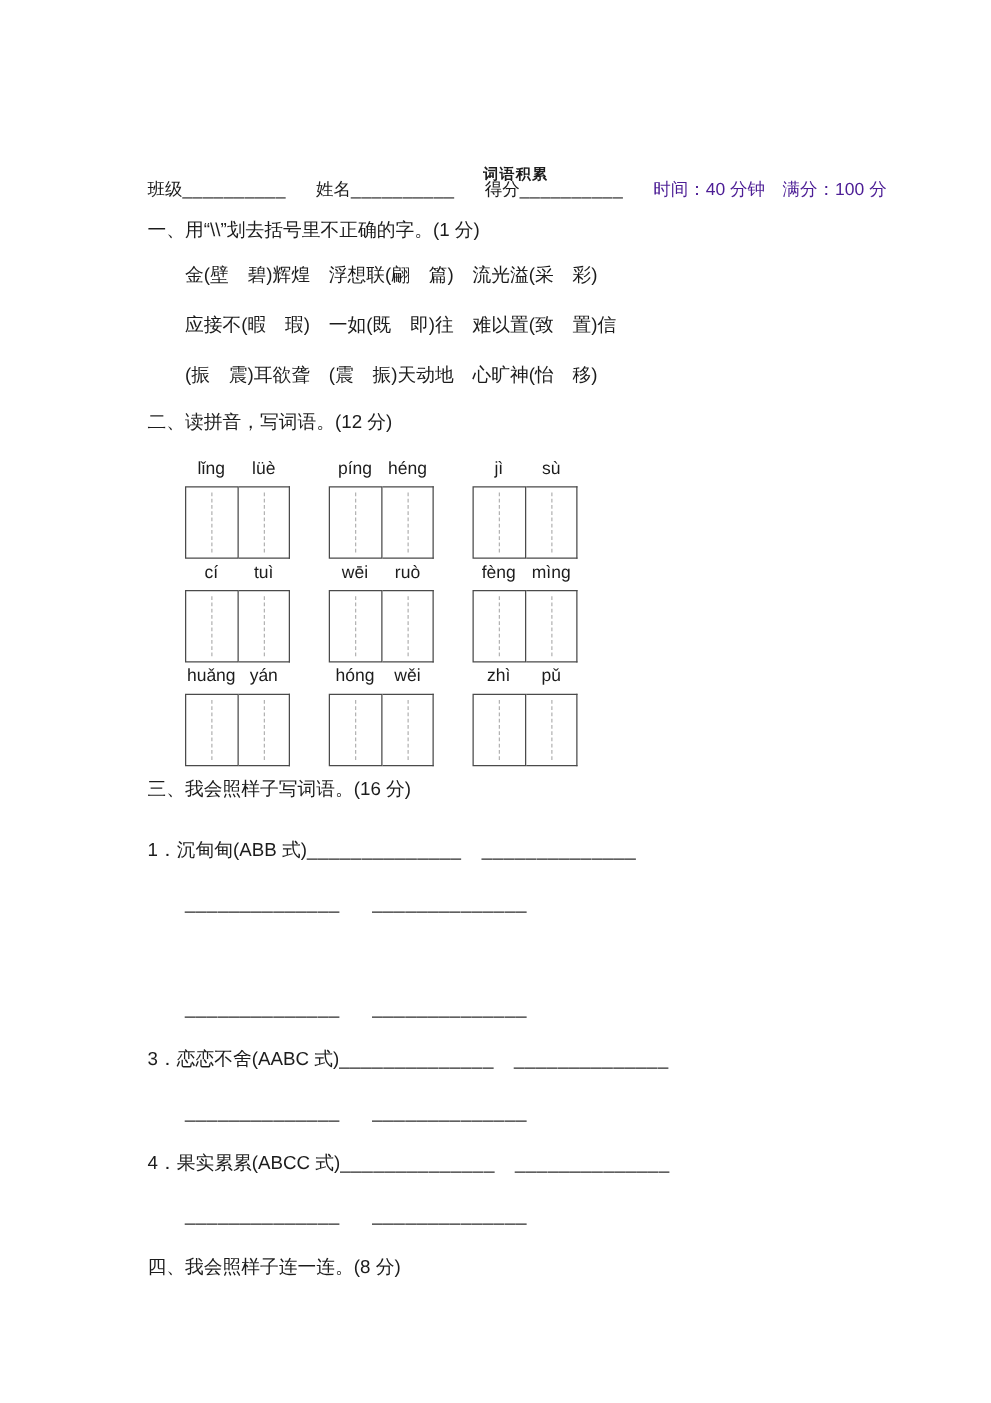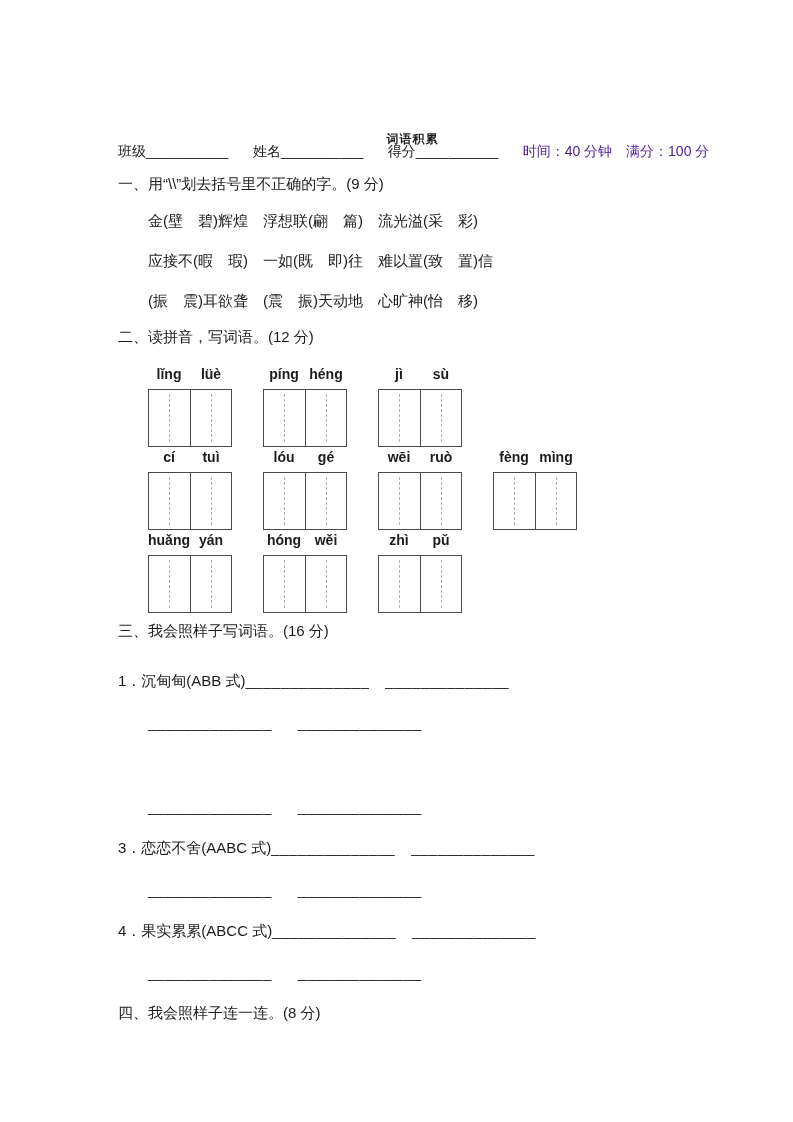--- a/index.html
+++ b/index.html
@@ -20,21 +20,21 @@
     position:absolute;top:143px;left:118px;width:557px;
     display:flex;align-items:center;font-size:14px;white-space:nowrap;gap:14px;
   }
   .field{margin-right:10px;}
   .time-note{margin-left:auto;font-size:14px;}
   .blank-line{letter-spacing:0.5px;}
   .sec-heading{position:absolute;left:118px;font-size:15px;white-space:nowrap;}
   .sec1-lines{position:absolute;top:211px;left:148px;font-size:15px;}
   .kline{height:40px;line-height:20px;white-space:nowrap;}
   .pinyin-row{position:absolute;left:148px;display:flex;gap:30px;}
-  .pgroup{width:85px;font-weight:bold;}
+  .pgroup{width:85px;}
   .py{display:flex;margin-bottom:5px;height:18px;}
   .py span{width:42px;text-align:center;font-size:14px;}
   .cells{display:flex;height:58px;width:84px;}
   .cell{flex:1;border:1px solid #4a4a4a;position:relative;}
   .cell + .cell{border-left:none;}
   .cell::after{
     content:"";position:absolute;top:4px;bottom:4px;left:50%;width:0;
     border-left:1px dashed #b3b3b3;
   }
   .item-line{position:absolute;font-size:15px;white-space:nowrap;line-height:20px;}
@@ -49,21 +49,21 @@
 
   <h1 class="title">词语积累</h1>
 
   <div class="header-row">
     <span class="field"><span>班级</span><span class="blank-line">__________</span></span>
     <span class="field"><span>姓名</span><span class="blank-line">__________</span></span>
     <span class="field"><span>得分</span><span class="blank-line">__________</span></span>
     <span class="time-note" style="color: #4c1d95;">时间：40 分钟　满分：100 分</span>
   </div>
 
-  <div class="sec-heading" style="top:175px">一、用“\\”划去括号里不正确的字。(9 分)</div>
+  <div class="sec-heading" style="top:175px">一、用“\\”划去括号里不正确的字。(1 分)</div>
   <div class="sec1-lines">
     <div class="kline">金(壁　碧)辉煌　浮想联(翩　篇)　流光溢(采　彩)</div>
     <div class="kline">应接不(暇　瑕)　一如(既　即)往　难以置(致　置)信</div>
     <div class="kline">(振　震)耳欲聋　(震　振)天动地　心旷神(怡　移)</div>
   </div>
 
   <div class="sec-heading" style="top:328px">二、读拼音，写词语。(12 分)</div>
 
   <div class="pinyin-row" style="top:366px">
     <div class="pgroup">
@@ -96,30 +96,20 @@
           <div class="cell"></div>
         </div>
     </div>
   </div>
 
   <div class="pinyin-row" style="top:449px">
     <div class="pgroup">
       <div class="py">
           <span>cí</span>
           <span>tuì</span>
-        </div>
-      <div class="cells">
-          <div class="cell"></div>
-          <div class="cell"></div>
-        </div>
-    </div>
-    <div class="pgroup">
-      <div class="py">
-          <span>lóu</span>
-          <span>gé</span>
         </div>
       <div class="cells">
           <div class="cell"></div>
           <div class="cell"></div>
         </div>
     </div>
     <div class="pgroup">
       <div class="py">
           <span>wēi</span>
           <span>ruò</span>

